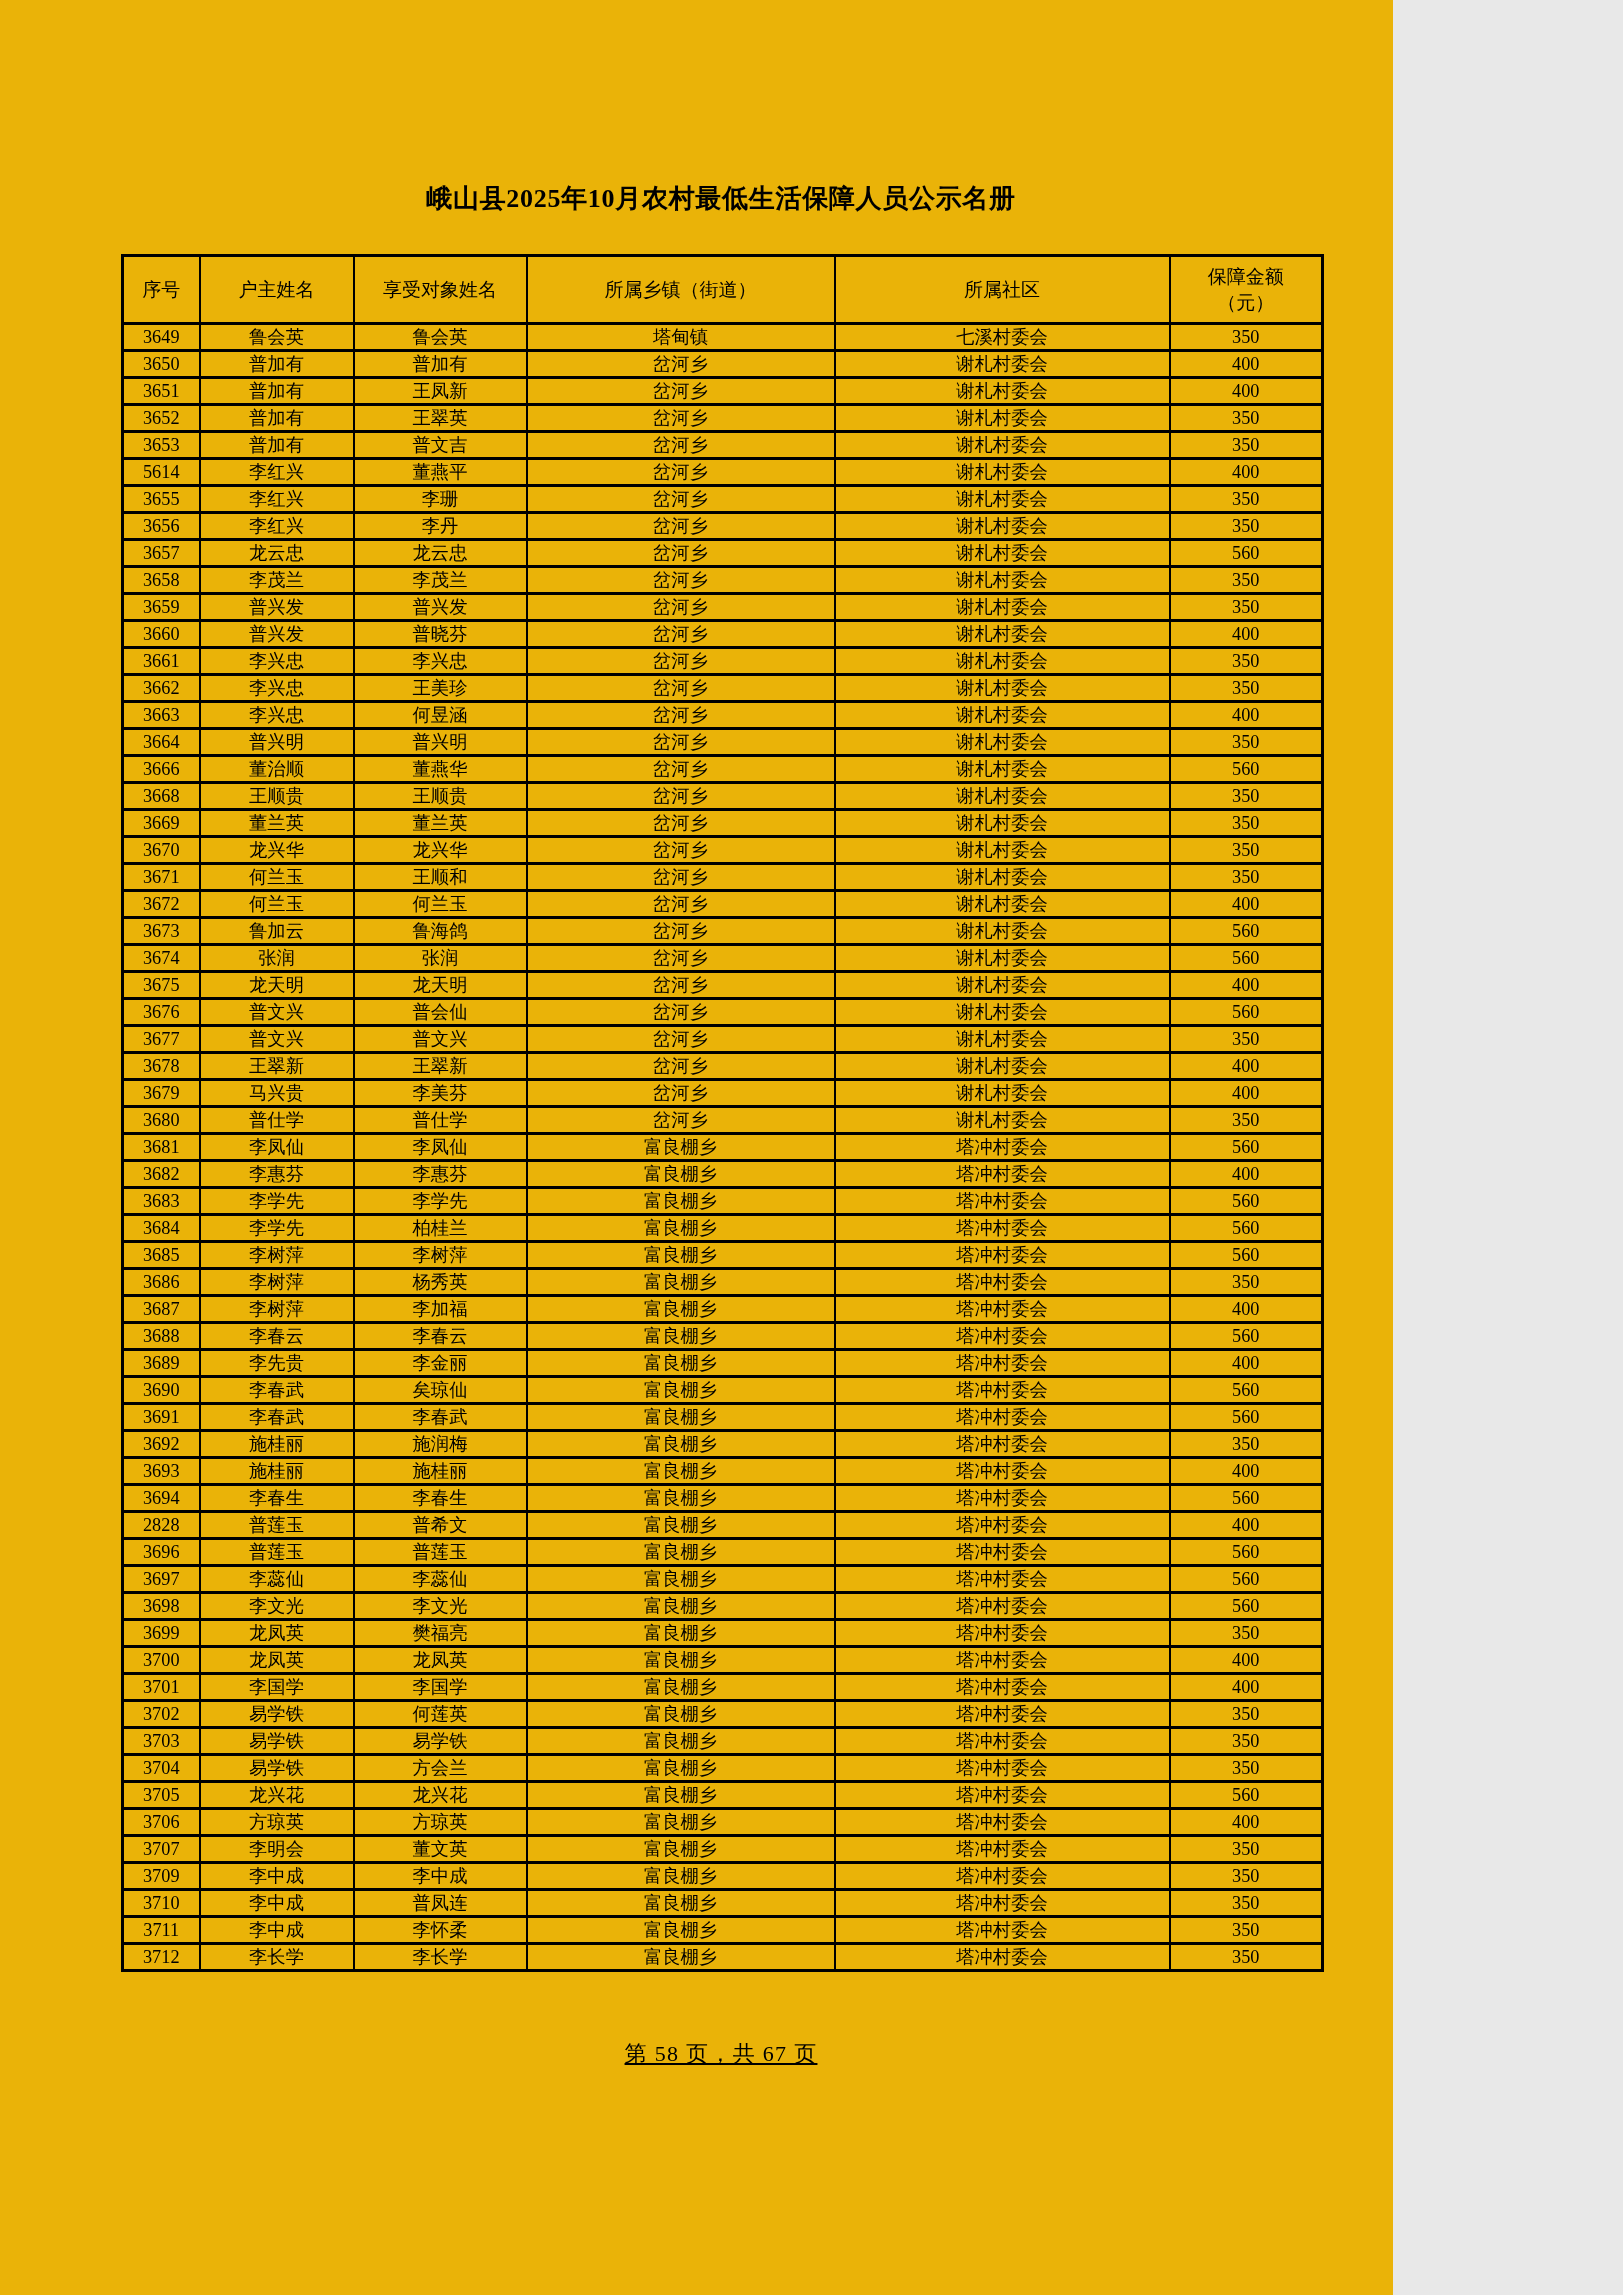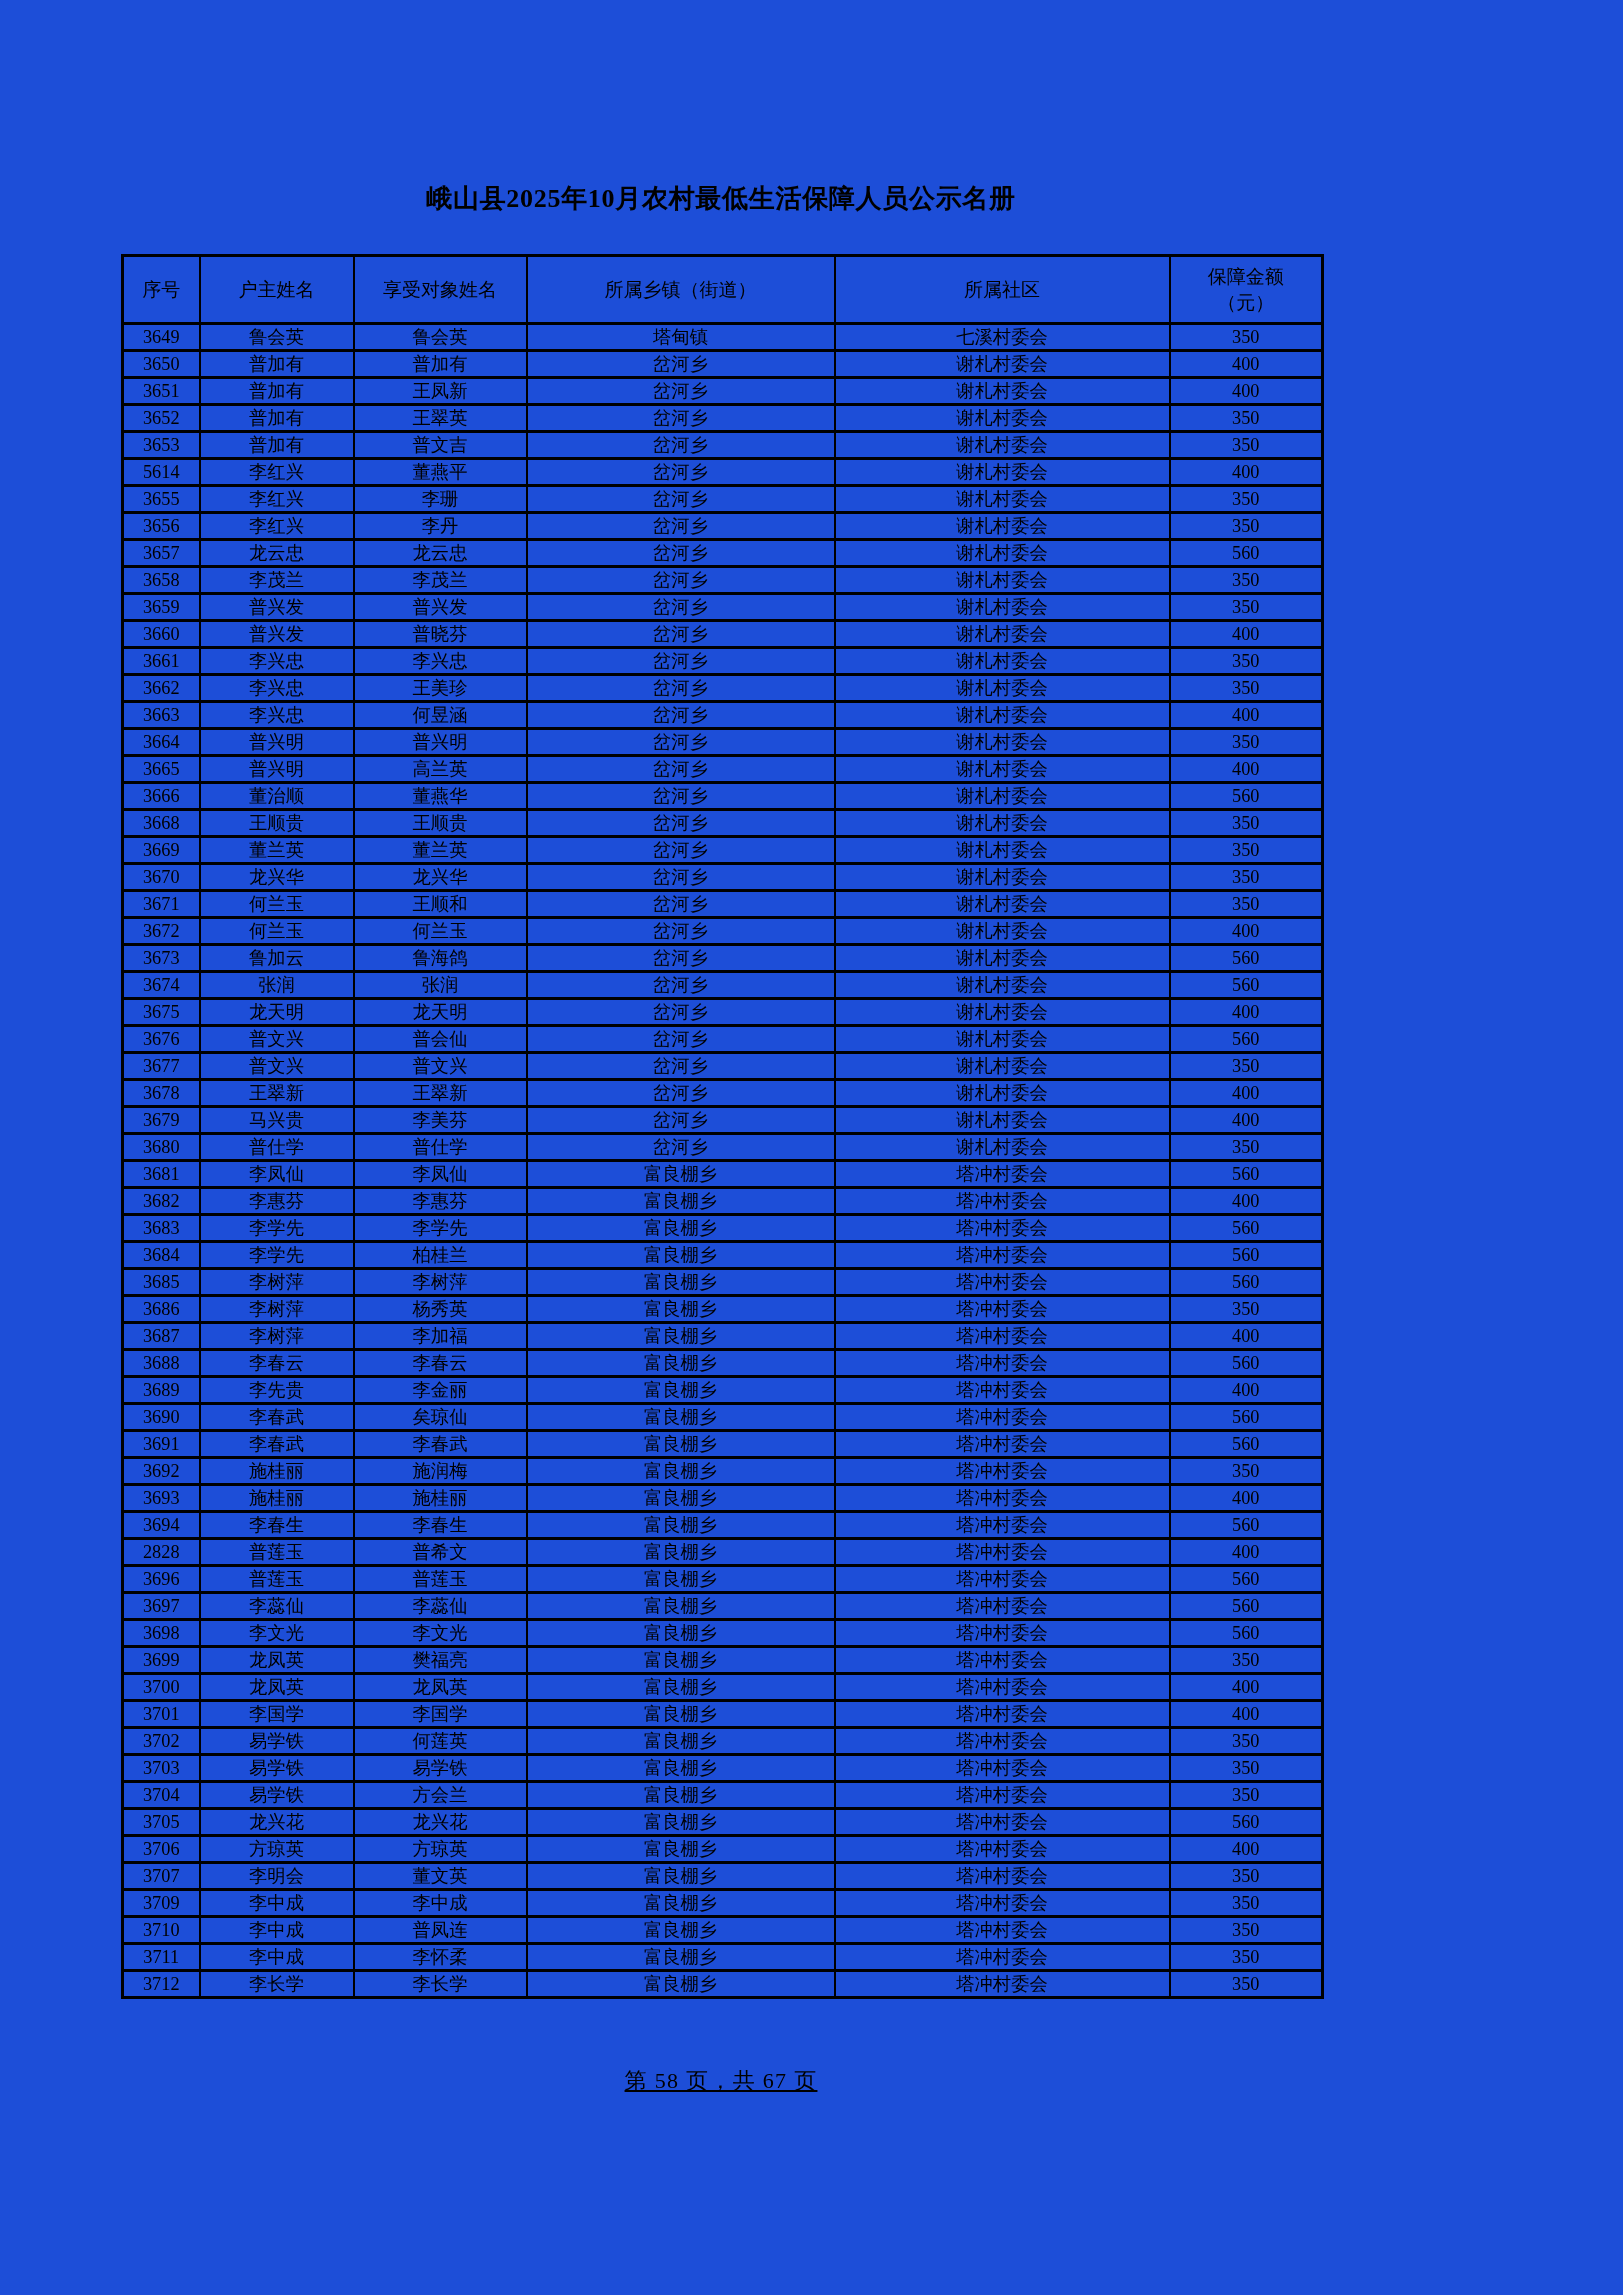--- a/index.html
+++ b/index.html
@@ -1,20 +1,20 @@
 <!DOCTYPE html>
 <html style="font-size:10.5px"><head>
 <meta charset="utf-8">
 <style>
   html,body{margin:0;padding:0;background:#e8e8e8;}
   .page{
     position:relative;
-    width:1623px;
+    width:1393px;
     height:2295px;
-    background:#1d4ed8;
+    background:#eab308;
     font-family:"Liberation Serif","DejaVu Serif",serif;
     color:#000;
     overflow:hidden;
   }
   .content{
     position:absolute;
     left:121px;
     top:182px;
     width:1200px;
   }
@@ -217,28 +217,20 @@
           </tr>
           <tr>
             <td>3664</td>
             <td>普兴明</td>
             <td>普兴明</td>
             <td>岔河乡</td>
             <td>谢札村委会</td>
             <td>350</td>
           </tr>
           <tr>
-            <td>3665</td>
-            <td>普兴明</td>
-            <td>高兰英</td>
-            <td>岔河乡</td>
-            <td>谢札村委会</td>
-            <td>400</td>
-          </tr>
-          <tr>
             <td>3666</td>
             <td>董治顺</td>
             <td>董燕华</td>
             <td>岔河乡</td>
             <td>谢札村委会</td>
             <td>560</td>
           </tr>
           <tr>
             <td>3668</td>
             <td>王顺贵</td>

